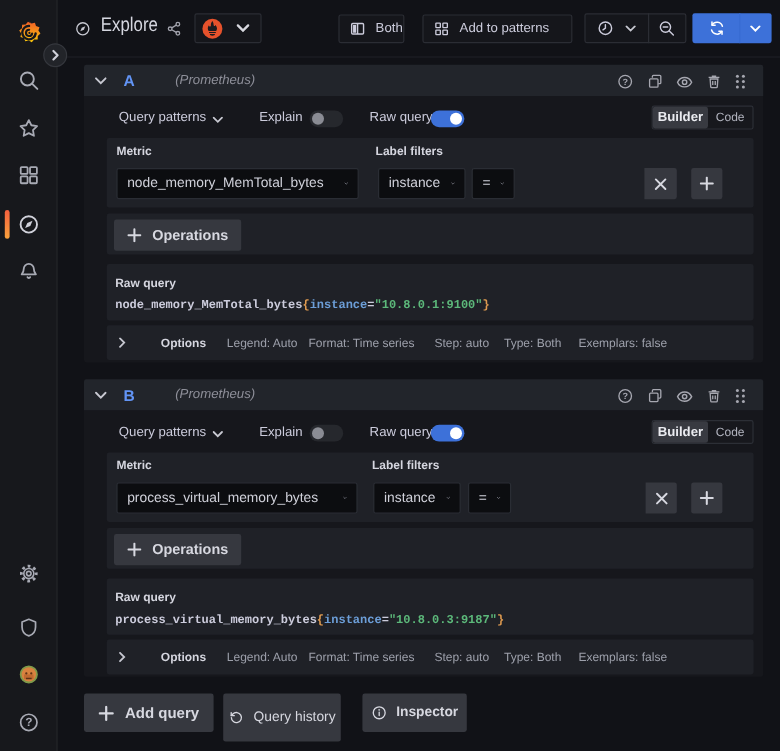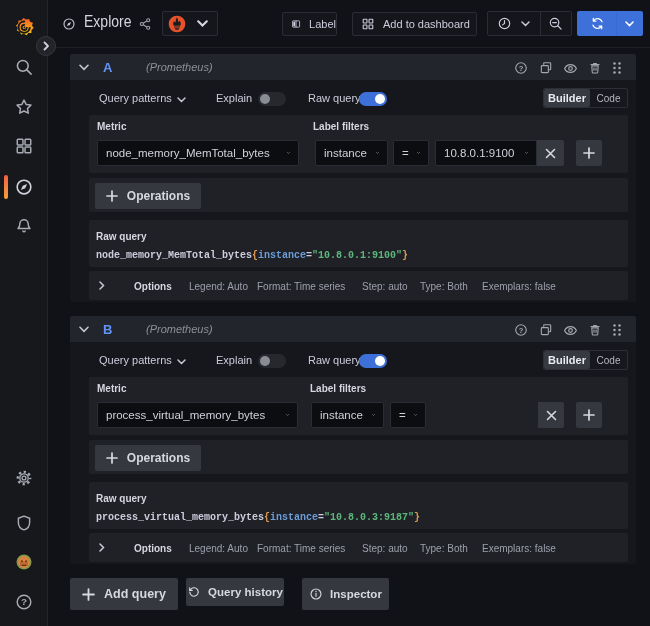--- a/index.html
+++ b/index.html
@@ -132,31 +132,31 @@
         <path d="M1.2 1.2L5.5 5.5 9.8 1.2"></path>
       </svg>
   </div>
 
   <div class="tbtn" style="left:282px; top:12px; width:55px;">
     <svg style="margin-left:8px" width="14" height="14" viewBox="0 0 24 24" fill="none" stroke="#ccccdc" stroke-width="2">
       <rect x="3.5" y="4.5" width="17" height="15" rx="1.5"></rect>
         <path d="M12 4.5v15"></path>
         <path d="M5.5 6.5h4.5v11H5.5z" fill="#ccccdc" stroke="none"></path>
     </svg>
-    <span style="margin-left:8px">Label</span>
+    <span style="margin-left:8px">Both</span>
   </div>
 
   <div class="tbtn" style="left:352px; top:12px; width:125px;">
     <svg style="margin-left:8px" width="14" height="14" viewBox="0 0 24 24" fill="none" stroke="#ccccdc" stroke-width="1.9">
       <rect x="3.8" y="3.8" width="6.4" height="6.4" rx="0.8"></rect>
         <rect x="13.8" y="3.8" width="6.4" height="6.4" rx="0.8"></rect>
       <rect x="3.8" y="13.8" width="6.4" height="6.4" rx="0.8"></rect>
         <rect x="13.8" y="13.8" width="6.4" height="6.4" rx="0.8"></rect>
     </svg>
-    <span style="margin-left:8px">Add to dashboard</span>
+    <span style="margin-left:8px">Add to patterns</span>
   </div>
 
   <div class="tbtn" style="left:487px; top:11px; width:85px; height:25px; padding:0;">
     <svg style="margin-left:9px" width="15" height="15" viewBox="0 0 24 24" fill="none" stroke="#ccccdc" stroke-width="1.9" stroke-linecap="round">
       <circle cx="12" cy="12" r="8.3"></circle>
         <path d="M12 7.5V12l-3.2 2.2"></path>
     </svg>
     <svg style="margin-left:9px" width="9" height="6" viewBox="0 0 9 6" fill="none" stroke="#c7c8d1" stroke-width="1.5" stroke-linecap="round">
         <path d="M1 1l3.5 3.5L8 1"></path>
       </svg>
@@ -241,25 +241,20 @@
             <path d="M1 1l3.5 3.5L8 1"></path>
           </svg>
       </div>
       <div class="lbl" style="left:224px; top:6px;">Label filters</div>
       <div class="sel" style="left:226px; top:25px; width:73px;">instance
         <svg class="ch" width="9" height="6" viewBox="0 0 9 6" fill="none" stroke="#9da0ab" stroke-width="1.5" stroke-linecap="round">
             <path d="M1 1l3.5 3.5L8 1"></path>
           </svg>
       </div>
       <div class="sel" style="left:304px; top:25px; width:36px;">=
-        <svg class="ch" width="9" height="6" viewBox="0 0 9 6" fill="none" stroke="#9da0ab" stroke-width="1.5" stroke-linecap="round">
-            <path d="M1 1l3.5 3.5L8 1"></path>
-          </svg>
-      </div>
-      <div class="sel" style="left:346px; top:25px; width:102px; border-radius:2px 0 0 2px;">10.8.0.1:9100
         <svg class="ch" width="9" height="6" viewBox="0 0 9 6" fill="none" stroke="#9da0ab" stroke-width="1.5" stroke-linecap="round">
             <path d="M1 1l3.5 3.5L8 1"></path>
           </svg>
       </div>
       <div class="gbtn abs" style="left:448px; top:25px; width:27px; height:26px; border-radius:0 2px 2px 0;">
         <svg width="11" height="11" viewBox="0 0 11 11" fill="none" stroke="#d7d8e0" stroke-width="1.6" stroke-linecap="round">
             <path d="M1.5 1.5l8 8M9.5 1.5l-8 8"></path>
           </svg>
       </div>
       <div class="gbtn abs" style="left:487px; top:25px; width:26px; height:26px;">
@@ -406,21 +401,21 @@
     </div>
   </div>
 </div>
 
 <div class="gbtn abs" style="left:70px; top:578px; width:108px; height:32px; font-size:12.5px; font-weight:700;">
   <svg style="margin-right:9px" width="13" height="13" viewBox="0 0 12 12" fill="none" stroke="#d7d8e0" stroke-width="1.7" stroke-linecap="round">
       <path d="M6 1v10M1 6h10"></path>
     </svg>
   Add query
 </div>
-<div class="gbtn abs" style="left:186px; top:578px; width:98px; height:28px; font-size:11.5px; font-weight:700;">
+<div class="gbtn abs" style="left:186px; top:578px; width:98px; height:40px; font-size:11.5px; font-weight:400;">
   <svg style="margin-right:7px" width="14" height="14" viewBox="0 0 24 24" fill="none" stroke="#d7d8e0" stroke-width="1.9" stroke-linecap="round" stroke-linejoin="round">
     <path d="M4.8 12a7.2 7.2 0 1 0 2.1-5.1L4.6 9.2"></path>
     <path d="M4.6 4.8v4.4H9"></path>
   </svg>
   Query history
 </div>
 <div class="gbtn abs" style="left:302px; top:578px; width:87px; height:32px; font-size:11.5px; font-weight:700;">
   <svg style="margin-right:7px" width="14" height="14" viewBox="0 0 24 24" fill="none" stroke="#d7d8e0" stroke-width="1.9" stroke-linecap="round">
     <circle cx="12" cy="12" r="8.5"></circle>
       <path d="M12 11v5"></path>

